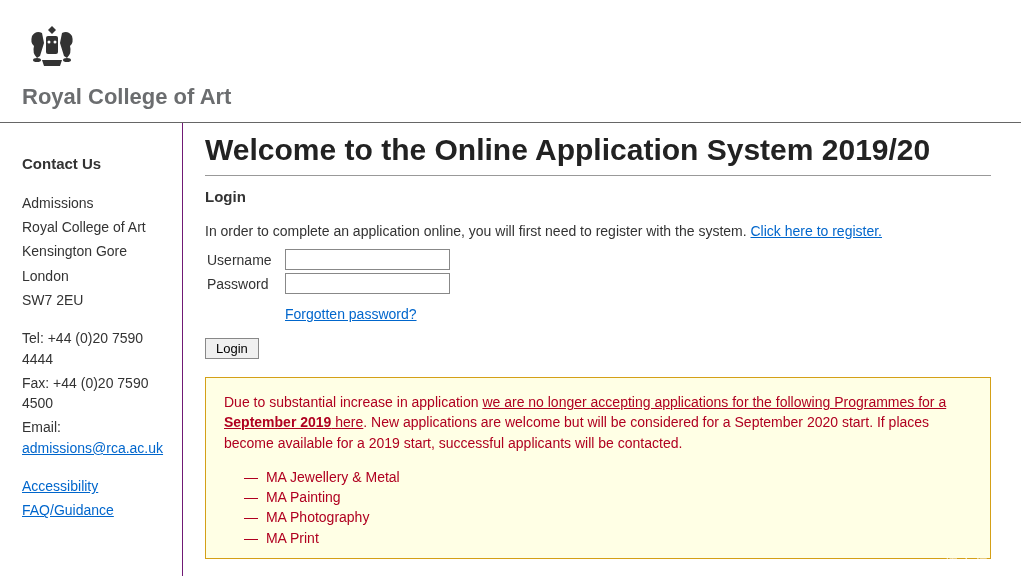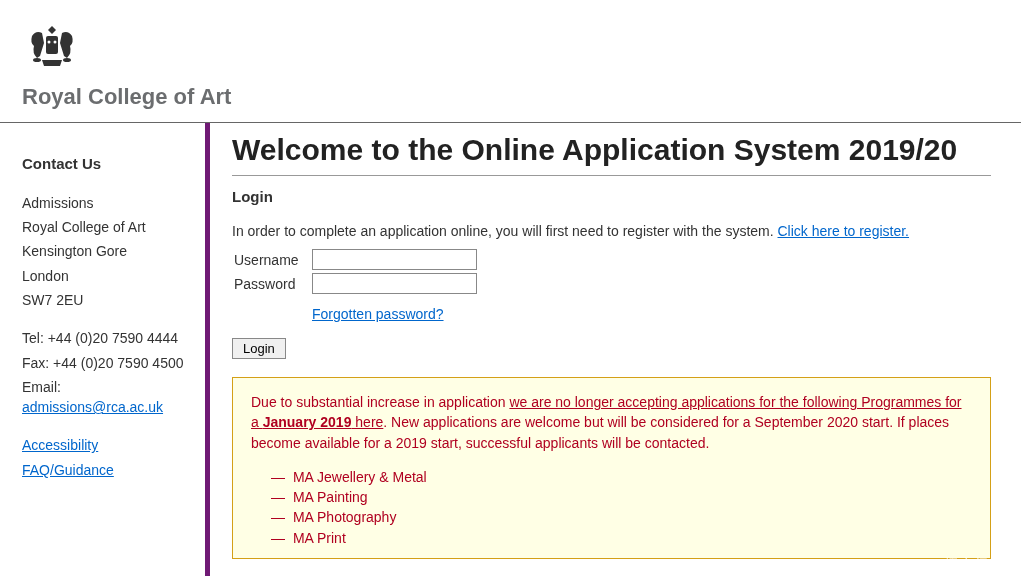--- a/index.html
+++ b/index.html
@@ -24,25 +24,25 @@
     .college-name {
       font-size: 22px;
       font-weight: bold;
       color: #6b6d6f;
     }
     .layout {
       display: flex;
       height: calc(100% - 130px);
     }
     .sidebar {
-      width: 210px;
+      width: 183px;
       padding: 30px 8px 10px 22px;
       font-size: 14px;
       line-height: 1.45;
-      border-right: 5px solid #701a75;
+      border-right: 1px solid #701a75;
     }
     .sidebar h3 {
       font-size: 15px;
       font-weight: bold;
       margin-bottom: 18px;
     }
     .sidebar p { margin-bottom: 4px; }
     .sidebar .spacer { height: 14px; }
     .sidebar a { color: #0066cc; text-decoration: underline; }
     .main {
@@ -174,21 +174,21 @@
       <input type="password" style="">
     </div>
 
     <div class="forgot">
       <a href="#">Forgotten password?</a>
     </div>
 
     <button class="login-btn">Login</button>
 
     <div class="notice">
-      <p><span>Due to substantial increase in application </span><u><span>we are no longer accepting applications for the following Programmes for a </span><strong>January 2019</strong><span> here</span></u><span>. New applications are welcome but will be considered for a September 2020 start. If places become available for a 2019 start, successful applicants will be contacted.</span></p>
+      <p><span>Due to substantial increase in application </span><u><span>we are no longer accepting applications for the following Programmes for a </span><strong>September 2019</strong><span> here</span></u><span>. New applications are welcome but will be considered for a September 2020 start. If places become available for a 2019 start, successful applicants will be contacted.</span></p>
       <ul>
         <li>MA Jewellery &amp; Metal</li>
         <li>MA Painting</li>
         <li>MA Photography</li>
         <li>MA Print</li>
       </ul>
     </div>
   </div>
 
 </div>

